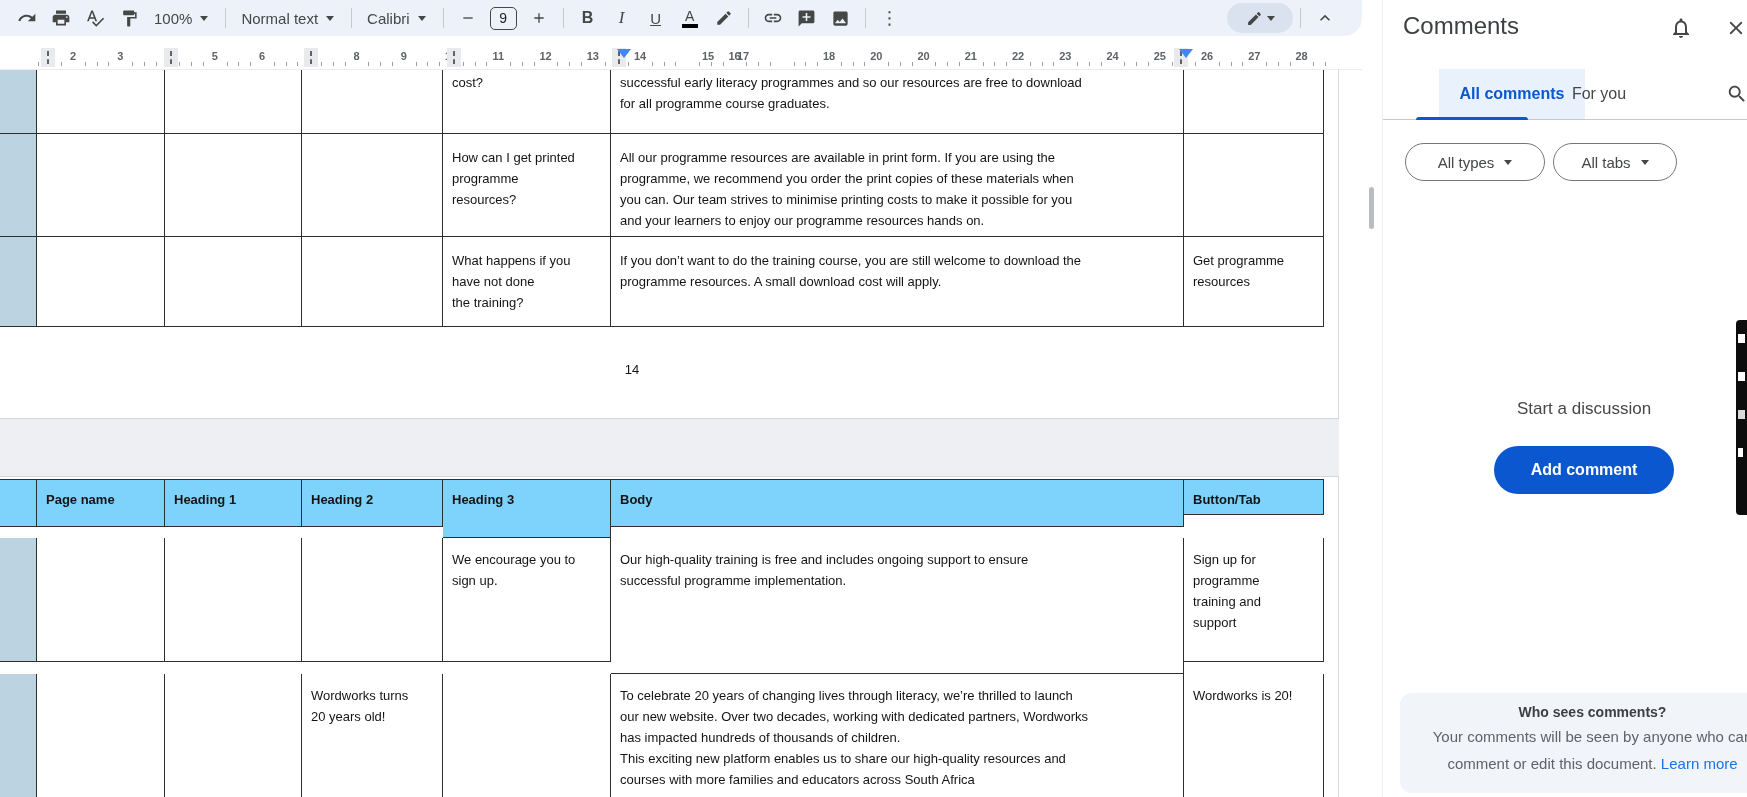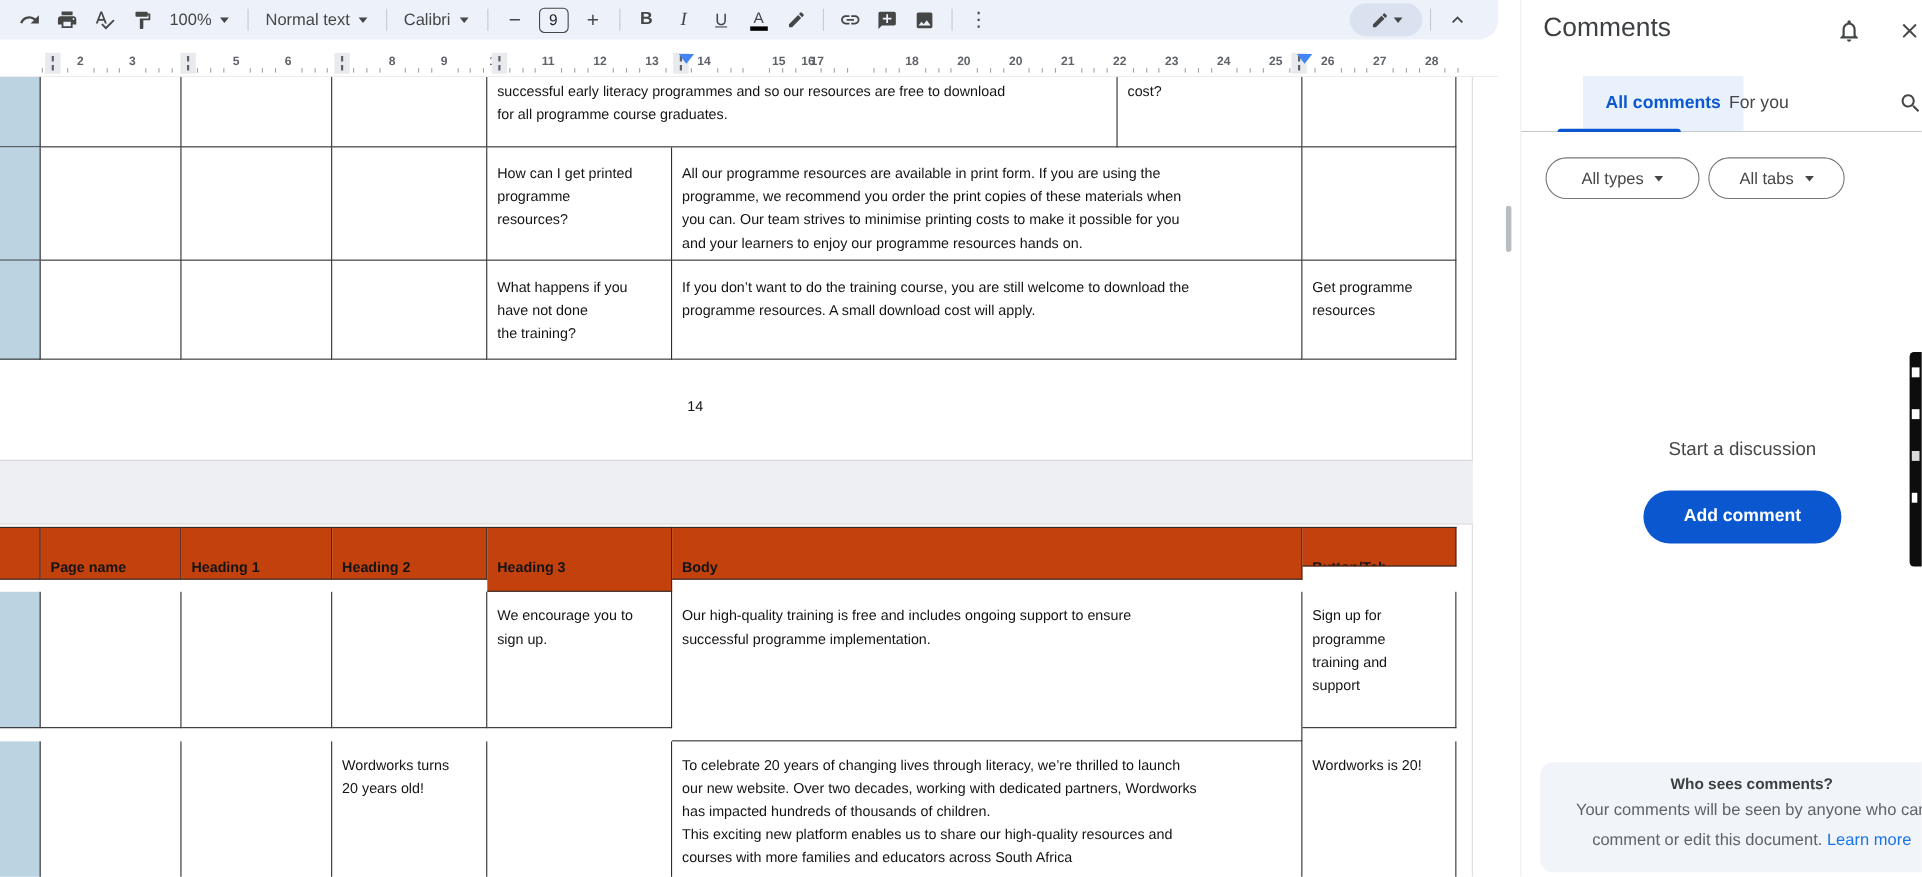--- a/index.html
+++ b/index.html
@@ -45,21 +45,21 @@
   .page { position:absolute; left:0; background:#fff; border-right:1px solid #dadce0; }
   .page1 { top:70px; width:1339px; height:348px; }
   .page-gap { position:absolute; top:418px; left:0; width:1339px; height:59px; background:#edeff2;
     border-top:1px solid #d4d6d9; border-bottom:1px solid #d4d6d9; }
   .page2 { top:477px; width:1339px; height:320px; }
   .doc-table { position:absolute; left:0; }
   .trow { display:flex; }
   .tcell { border-right:1px solid #2e2e2e; border-bottom:1px solid #2e2e2e; padding:2px 8px 2px 9px;
     font-size:13px; line-height:21px; color:#141414; white-space:pre-line; overflow:hidden; }
   .tcell.blue { background:#bcd3e2; }
-  .tcell.hdr { background:#c2410c; font-weight:bold; padding-top:25px; }
+  .tcell.hdr { background:#7dd3fc; font-weight:bold; padding-top:9px; }
   .pagenum { position:absolute; top:292px; left:0; width:1264px; text-align:center; font-size:13px; color:#141414; }
   .scroll-thumb { position:absolute; left:1369px; top:187px; width:5px; height:42px; background:#b9bdc1; border-radius:3px; }
 
   
   .panel { position:absolute; left:1382px; top:0; width:365px; height:797px; background:#fff;
     border-left:1px solid #eceef0; }
   .panel-title { position:absolute; top:12px; left:20px; font-size:24px; color:#3c4043; }
   .panel-icon { position:absolute; color:#444746; }
   .panel-icon svg { fill:currentColor; }
   .bell { top:16px; left:286px; }
@@ -305,23 +305,23 @@
     <div class="indent-tri" style="left: 1179px;"></div>
   </div>
 
 <div class="page page1">
   <div class="doc-table" style="top:0" id="table1">
       <div class="trow">
         <div class="tcell blue" style="width: 37px; height: 64px; padding-left: 2px; padding-top: 2px;"></div>
         <div class="tcell" style="width: 128px; height: 64px; padding-top: 2px;"></div>
         <div class="tcell" style="width: 137px; height: 64px; padding-top: 2px;"></div>
         <div class="tcell" style="width: 141px; height: 64px; padding-top: 2px;"></div>
+        <div class="tcell" style="width: 168px; height: 64px; padding-top: 2px;">cost?</div>
         <div class="tcell" style="width: 573px; height: 64px; padding-top: 2px;">successful early literacy programmes and so our resources are free to download
 for all programme course graduates.</div>
-        <div class="tcell" style="width: 168px; height: 64px; padding-top: 2px;">cost?</div>
         <div class="tcell" style="width: 140px; height: 64px; padding-top: 2px;"></div>
       </div>
       <div class="trow">
         <div class="tcell blue" style="width: 37px; height: 103px; padding-left: 2px; padding-top: 13px;"></div>
         <div class="tcell" style="width: 128px; height: 103px; padding-top: 13px;"></div>
         <div class="tcell" style="width: 137px; height: 103px; padding-top: 13px;"></div>
         <div class="tcell" style="width: 141px; height: 103px; padding-top: 13px;"></div>
         <div class="tcell" style="width: 168px; height: 103px; padding-top: 13px;">How can I get printed
 programme
 resources?</div>

